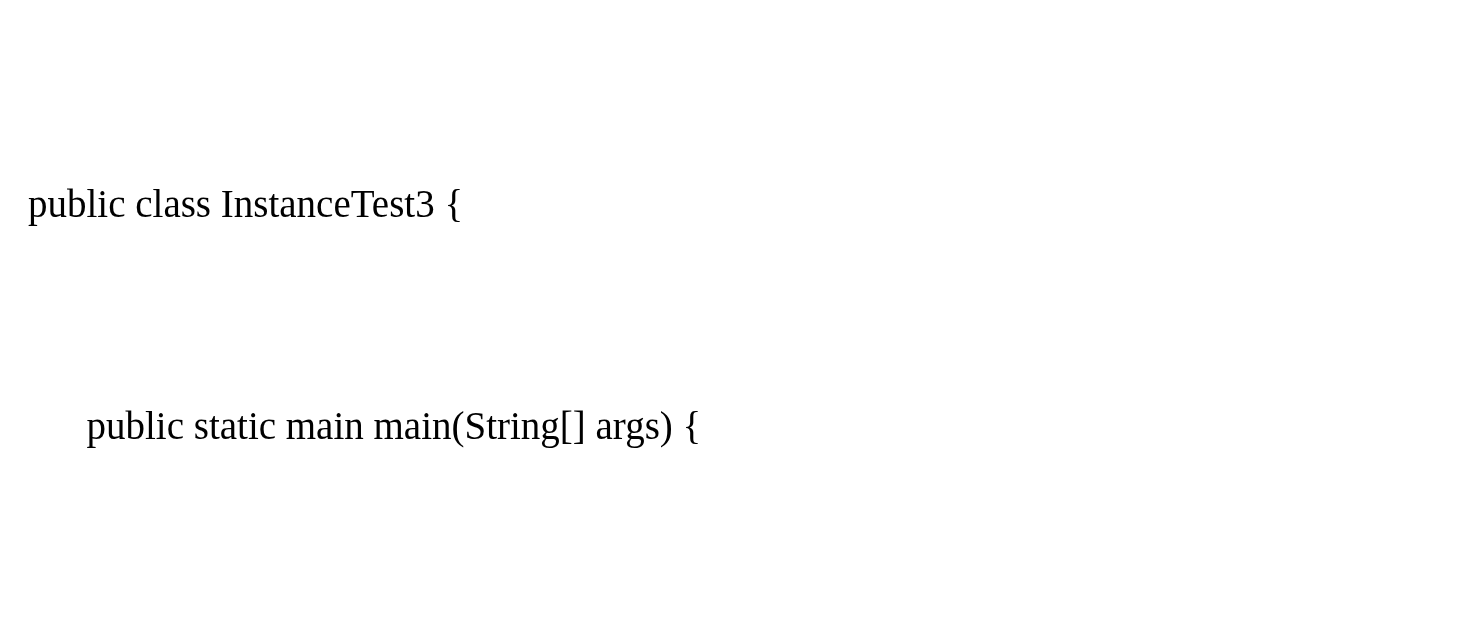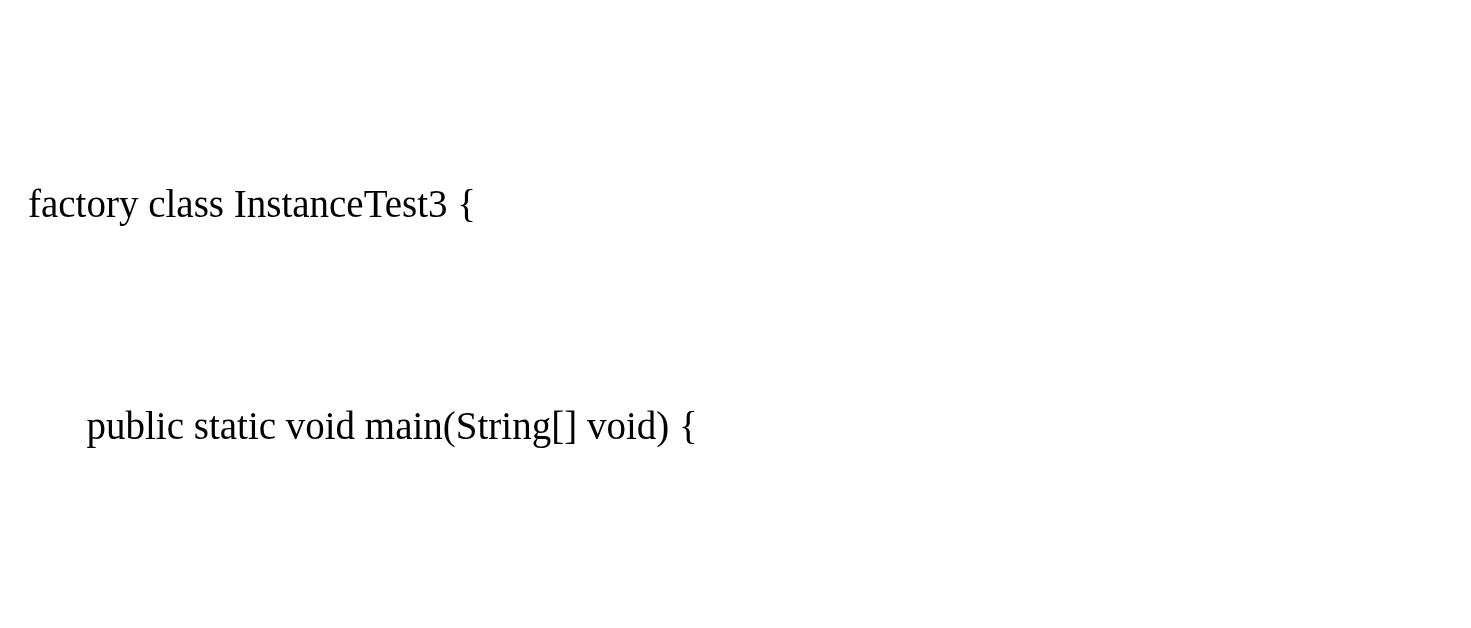--- a/index.html
+++ b/index.html
@@ -27,21 +27,21 @@
     white-space: pre;
   }
   .code-line {
     height: 74px;
   }
 </style>
 </head>
 <body>
 
 <div class="code-block">
-  <div class="code-line">factory class InstanceTest3 {</div>
-  <div class="code-line">      public static void main(String[] void) {</div>
+  <div class="code-line">public class InstanceTest3 {</div>
+  <div class="code-line">      public static main main(String[] args) {</div>
   <div class="code-line">               String xmlPath = "com/itheima/instance/factory/beans3.xml";</div>
   
   
   
   
   
 </div>
 
 </body></html>

